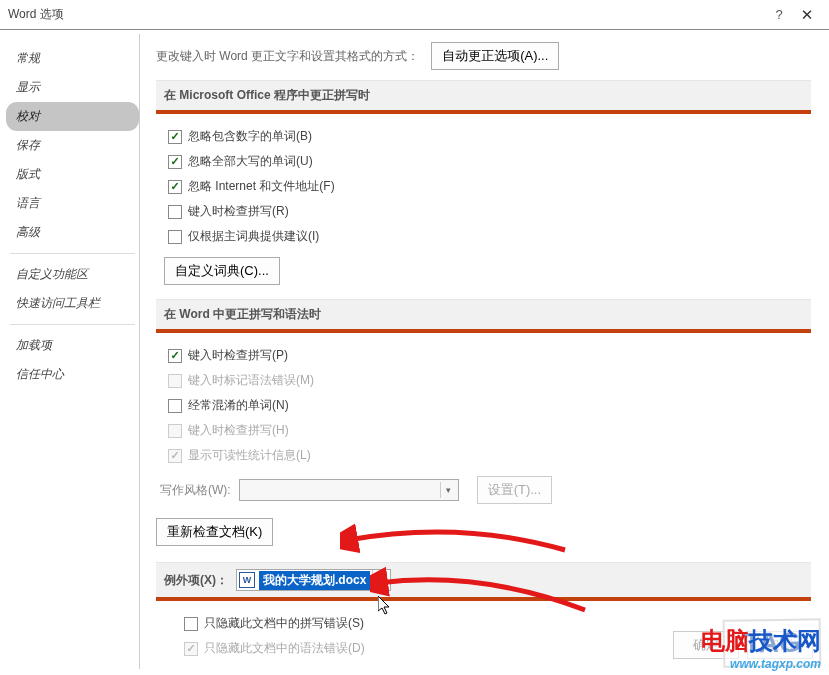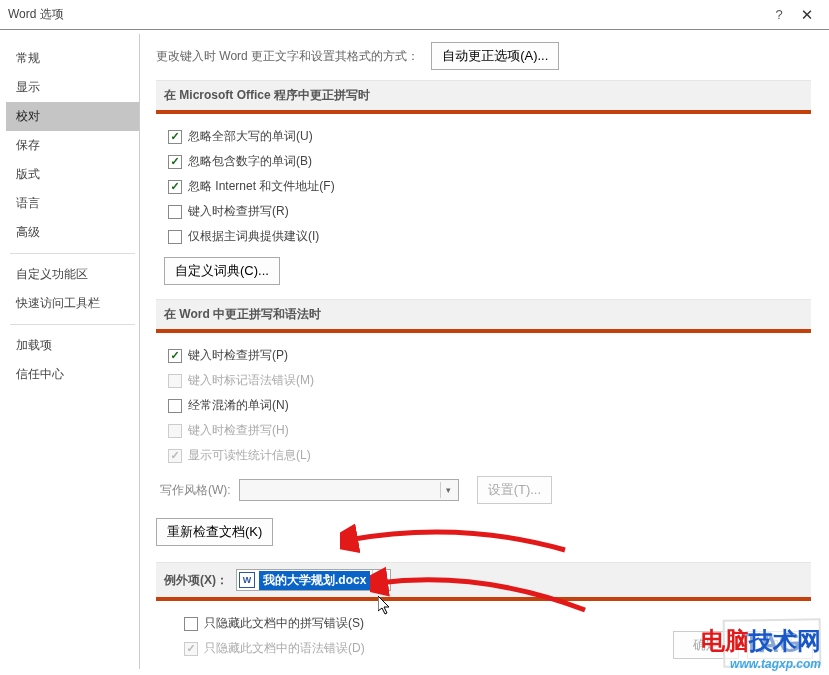--- a/index.html
+++ b/index.html
@@ -3,22 +3,22 @@
 <meta charset="utf-8">
 <style>
 * { box-sizing: border-box; font-family: "Microsoft YaHei", "Segoe UI", sans-serif; }
 body { margin: 0; background: #fff; width: 829px; height: 675px; overflow: hidden; position: relative; }
 .titlebar { height: 30px; border-bottom: 1px solid #888; display: flex; align-items: center; padding: 0 8px; font-size: 12px; color: #444; }
 .titlebar .title { flex: 1; }
 .titlebar .help-icon { width: 28px; text-align: center; font-size: 13px; color: #555; cursor: default; }
 .titlebar .close-icon { width: 28px; text-align: center; font-size: 15px; color: #333; cursor: pointer; }
 .columns { display: flex; height: calc(100% - 30px); }
 .sidebar { width: 134px; border-right: 1px solid #ccc; padding-top: 10px; margin: 4px 0 6px 6px; }
-.side-item { padding: 6px 10px; font-size: 12px; color: #444; cursor: pointer; }
-.side-item.selected { background: #c5c5c5; color: #222; }
+.side-item { padding: 6px 10px; font-size: 12px; color: #444; cursor: pointer; font-style: italic; }
+.side-item.selected { background: #c5c5c5; color: #222; border-radius: 11px; }
 .side-sep { height: 1px; background: #ddd; margin: 6px 4px; }
 .main { flex: 1; padding: 12px 18px 10px 16px; overflow-y: auto; font-size: 12px; color: #444; position: relative; }
 .intro-row { display: flex; align-items: center; gap: 12px; margin-bottom: 10px; }
 .intro-text { color: #666; }
 .btn { border: 1px solid #aaa; background: #fdfdfd; padding: 4px 10px; font-size: 13px; cursor: pointer; }
 .section-head { background: #f1f1f1; border-top: 1px solid #e6e6e6; border-bottom: 4px solid #c2410c; padding: 6px 8px; font-weight: bold; color: #555; margin: 8px 0 10px; font-size: 12px; }
 .chk-row { display: flex; align-items: center; gap: 6px; padding: 4px 4px 4px 8px; font-size: 12px; color: #444; }
 .chk-row.disabled { color: #aaa; }
 .chk { width: 14px; height: 14px; border: 1px solid #888; display: inline-flex; align-items: center; justify-content: center; font-size: 11px; line-height: 1; background: #fff; }
 .chk.checked::after { content: "✓"; color: #1a6b1a; font-weight: bold; }
@@ -76,25 +76,25 @@
 
     <div class="intro-row">
       <span class="intro-text">更改键入时 Word 更正文字和设置其格式的方式：</span>
       <button class="btn">自动更正选项(A)...</button>
     </div>
 
     <div class="section-head">在 Microsoft Office 程序中更正拼写时</div>
     <div id="sec1-opts" class="sub-indent">
         <div class="chk-row">
           <span class="chk checked"></span>
+          <span>忽略包含数字的单词(B)</span>
+        </div>
+        <div class="chk-row">
+          <span class="chk checked"></span>
           <span>忽略全部大写的单词(U)</span>
-        </div>
-        <div class="chk-row">
-          <span class="chk checked"></span>
-          <span>忽略包含数字的单词(B)</span>
         </div>
         <div class="chk-row">
           <span class="chk checked"></span>
           <span>忽略 Internet 和文件地址(F)</span>
         </div>
         <div class="chk-row">
           <span class="chk"></span>
           <span>键入时检查拼写(R)</span>
         </div>
         <div class="chk-row">

